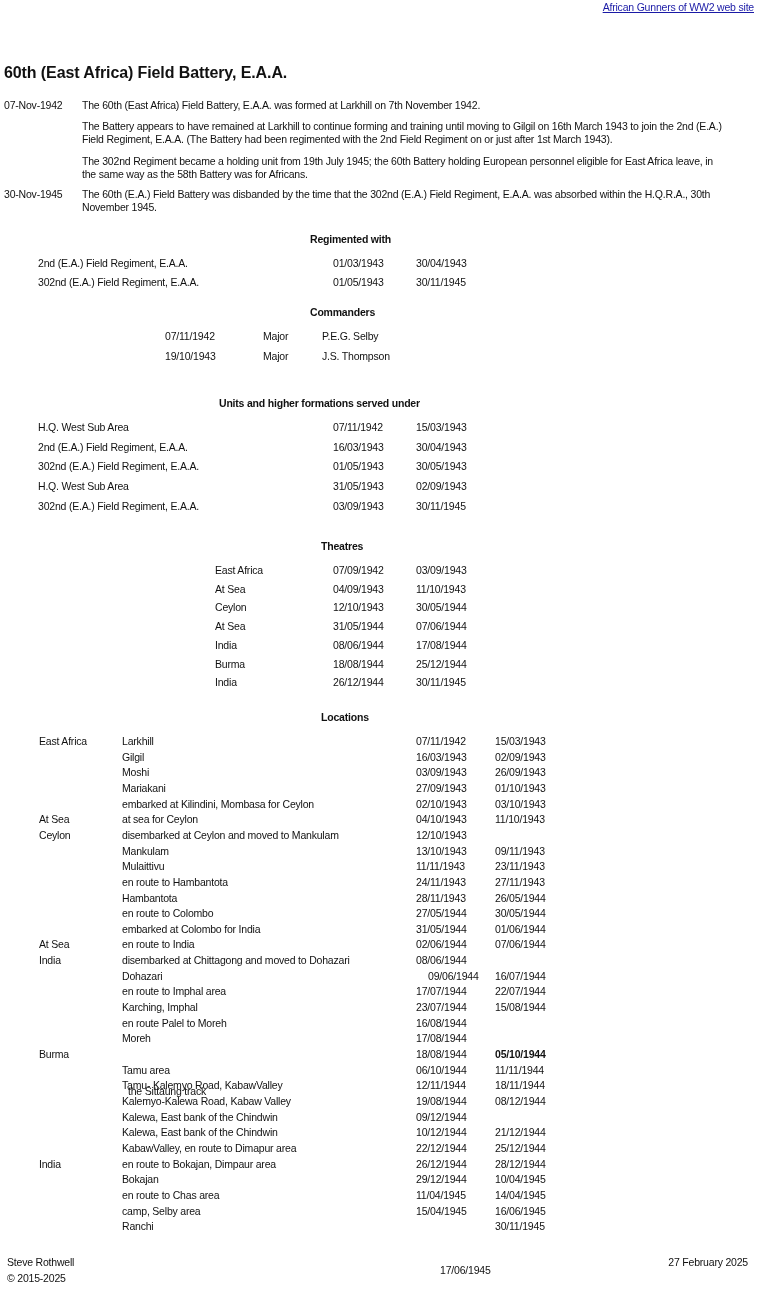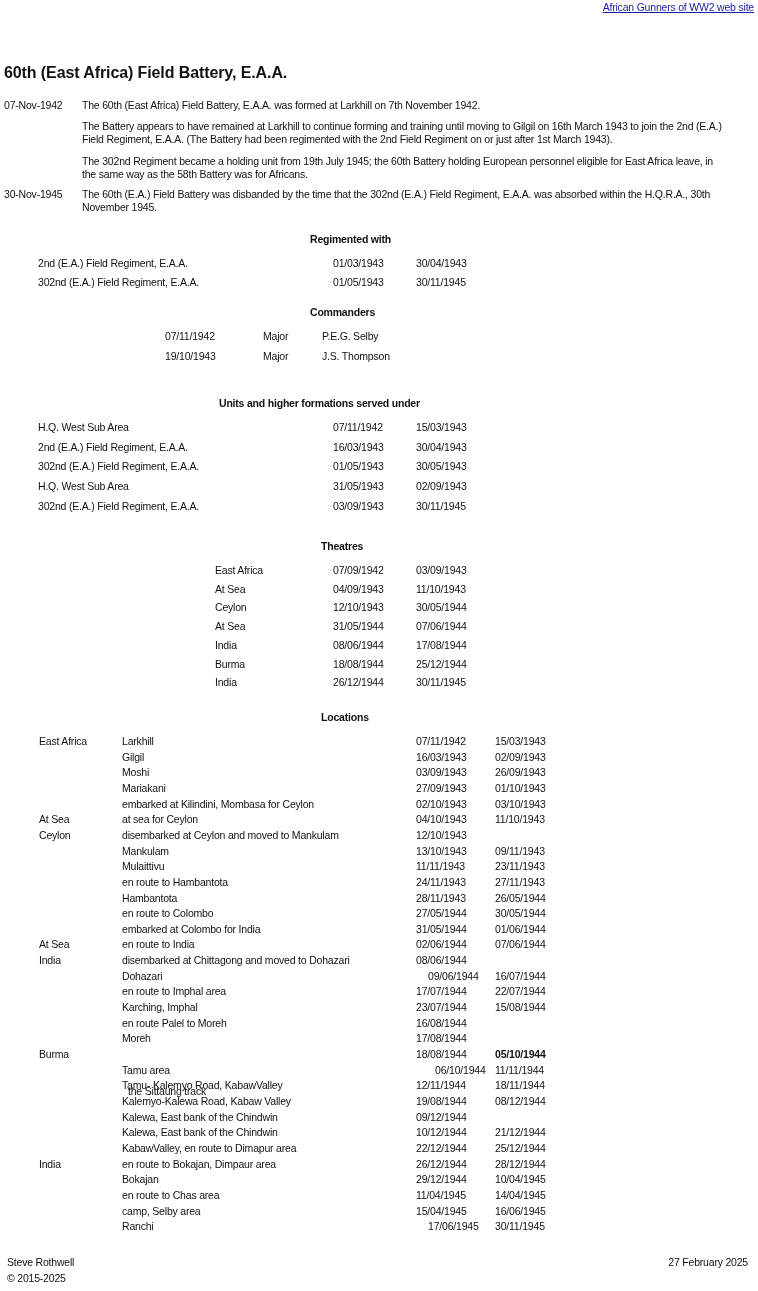--- a/index.html
+++ b/index.html
@@ -257,21 +257,21 @@
       </div>
       <div class="row" style="top: 1048px;">
         <span style="left: 39px;">Burma</span>
         <span style="left: 128px; margin-top: 37px;">the Sittaung track</span>
         <span style="left: 416px;">18/08/1944</span>
         <span style="left: 495px; font-weight: bold;">05/10/1944</span>
       </div>
       <div class="row" style="top: 1063.65px;">
         <span style="left: 39px;"></span>
         <span style="left: 122px;">Tamu area</span>
-        <span style="left: 435px;">06/10/1944</span>
+        <span style="left: 416px;">06/10/1944</span>
         <span style="left: 495px;">11/11/1944</span>
       </div>
       <div class="row" style="top: 1079.3px;">
         <span style="left: 39px;"></span>
         <span style="left: 122px;">Tamu- Kalemyo Road, KabawValley</span>
         <span style="left: 416px;">12/11/1944</span>
         <span style="left: 495px;">18/11/1944</span>
       </div>
       <div class="row" style="top: 1094.95px;">
         <span style="left: 39px;"></span>
@@ -317,21 +317,21 @@
       </div>
       <div class="row" style="top: 1204.5px;">
         <span style="left: 39px;"></span>
         <span style="left: 122px;">camp, Selby area</span>
         <span style="left: 416px;">15/04/1945</span>
         <span style="left: 495px;">16/06/1945</span>
       </div>
       <div class="row" style="top: 1220.15px;">
         <span style="left: 39px;"></span>
         <span style="left: 122px;">Ranchi</span>
-        <span style="left: 428px;">17/06/1945</span>
+        <span style="left: 440px; margin-top: 44px;">17/06/1945</span>
         <span style="left: 495px;">30/11/1945</span>
       </div>
     </div>
 </div>
 
 <span class="abs" style="left:7px; top:1256px;">Steve Rothwell</span>
 <span class="abs" style="left:7px; top:1272px;">© 2015-2025</span>
 <span class="abs" style="right:10px; top:1256px;">27 February 2025</span>
 
 </body></html>

